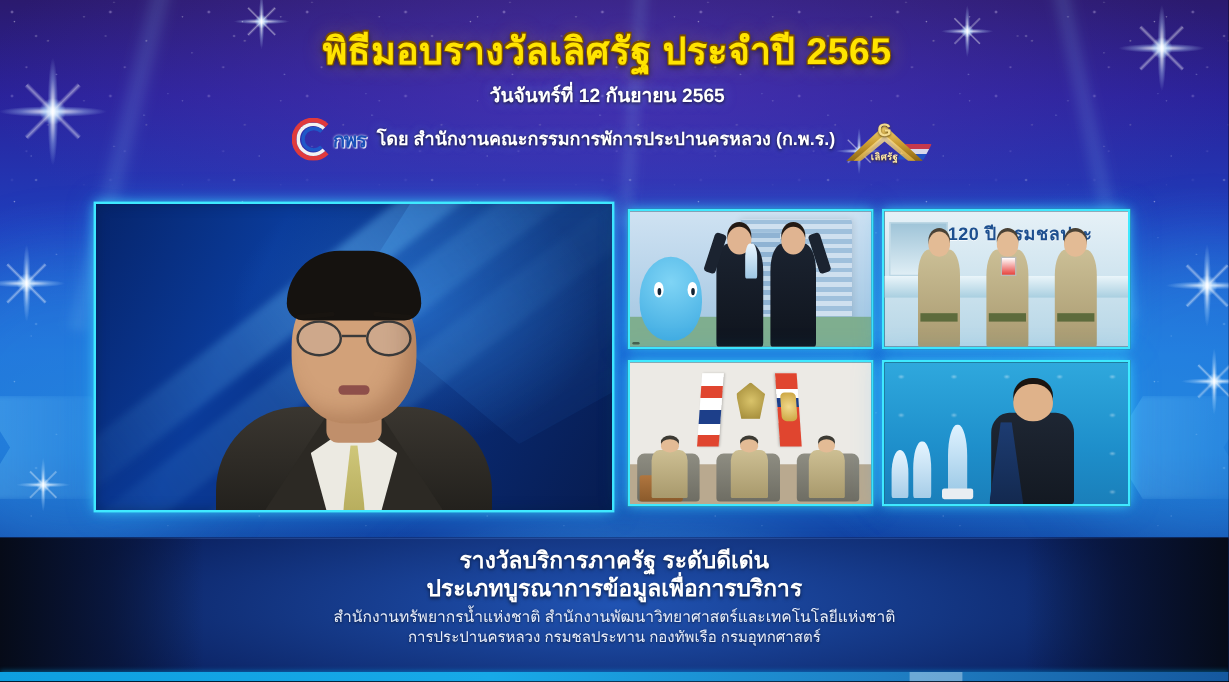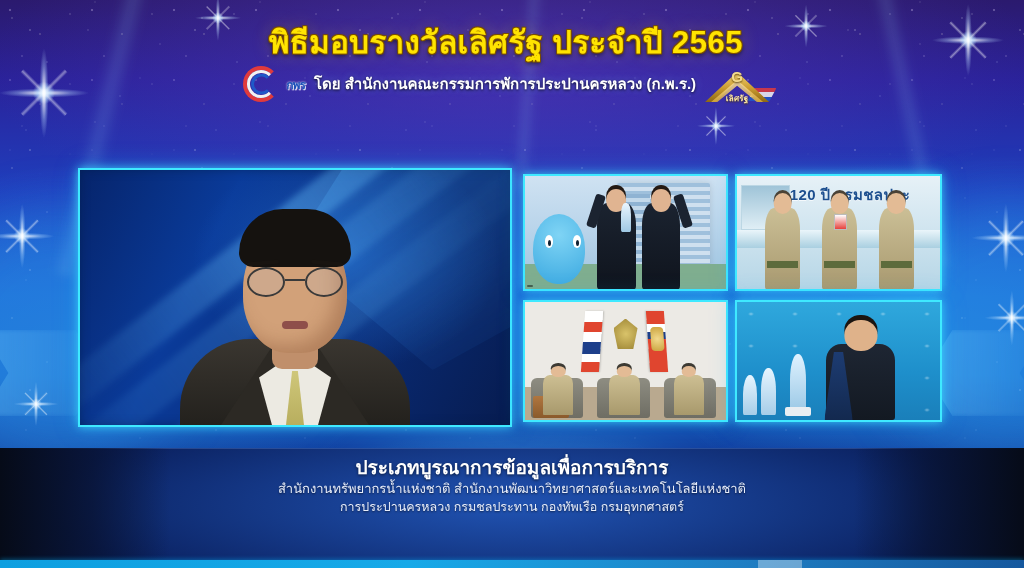--- a/index.html
+++ b/index.html
@@ -121,21 +121,21 @@
   .logo-opdc .arc {
     position:absolute; left:0; top:50%; transform:translateY(-50%);
     border-style:solid; border-radius:50%;
     border-color:transparent;
   }
   .logo-opdc .a1 { width:36px;height:36px; border-width:4px; border-left-color:#e03a3c; border-top-color:#e03a3c; border-bottom-color:#e03a3c; }
   .logo-opdc .a2 { width:28px;height:28px; left:4px; border-width:3px; border-left-color:#f2f2f2; border-top-color:#f2f2f2; border-bottom-color:#f2f2f2; }
   .logo-opdc .a3 { width:21px;height:21px; left:8px; border-width:3px; border-left-color:#1f58c8; border-top-color:#1f58c8; border-bottom-color:#1f58c8; }
   .logo-opdc .mark {
     position:absolute; right:0; top:50%; transform:translateY(-50%);
-    font-size:12px; font-weight:bold; color:#1b4fb8;
+    font-size:17px; font-weight:bold; color:#1b4fb8;
     text-shadow:0 0 2px #fff, 1px 1px 0 rgba(255,255,255,.8);
     letter-spacing:-1px;
   }
 
   
   .logo-award { position:relative; width:64px; height:40px; flex:0 0 auto; }
   .logo-award .chev {
     position:absolute; left:0; bottom:2px; width:64px; height:30px;
     background:linear-gradient(180deg,#f6d77a,#c99a2e 55%,#8d6714);
     clip-path:polygon(50% 0, 100% 100%, 84% 100%, 50% 30%, 16% 100%, 0 100%);
@@ -523,20 +523,21 @@
       <i></i>
       <b></b>
     </div>
   <div class="star" style="left:36px;top:404px;width:60px;height:60px;">
       <i></i>
       <b></b>
     </div>
 
   <div id="header">
     <div id="main-title">พิธีมอบรางวัลเลิศรัฐ ประจำปี 2565</div>
+    <div id="subtitle-date">วันจันทร์ที่ 12 กันยายน 2565</div>
 
     <div id="org-row">
 
       <div class="logo-opdc">
         <span class="arc a1"></span>
         <span class="arc a2"></span>
         <span class="arc a3"></span>
         <span class="mark">กพร</span>
       </div>
 
@@ -638,20 +639,21 @@
         <span class="brman"></span>
         <span class="brtie"></span>
         <span class="brtrophy"></span>
       </div>
     </div>
 
   </div>
 
   <div id="caption-band">
     <div id="caption-inner">
+      <div class="cap-l1">รางวัลบริการภาครัฐ ระดับดีเด่น</div>
       <div class="cap-l2">ประเภทบูรณาการข้อมูลเพื่อการบริการ</div>
       <div class="cap-sm wide">สำนักงานทรัพยากรน้ำแห่งชาติ สำนักงานพัฒนาวิทยาศาสตร์และเทคโนโลยีแห่งชาติ</div>
       <div class="cap-sm">การประปานครหลวง กรมชลประทาน กองทัพเรือ กรมอุทกศาสตร์</div>
     </div>
   </div>
 
   <div id="bottom-strip">
     <span class="notch"></span>
   </div>
 

